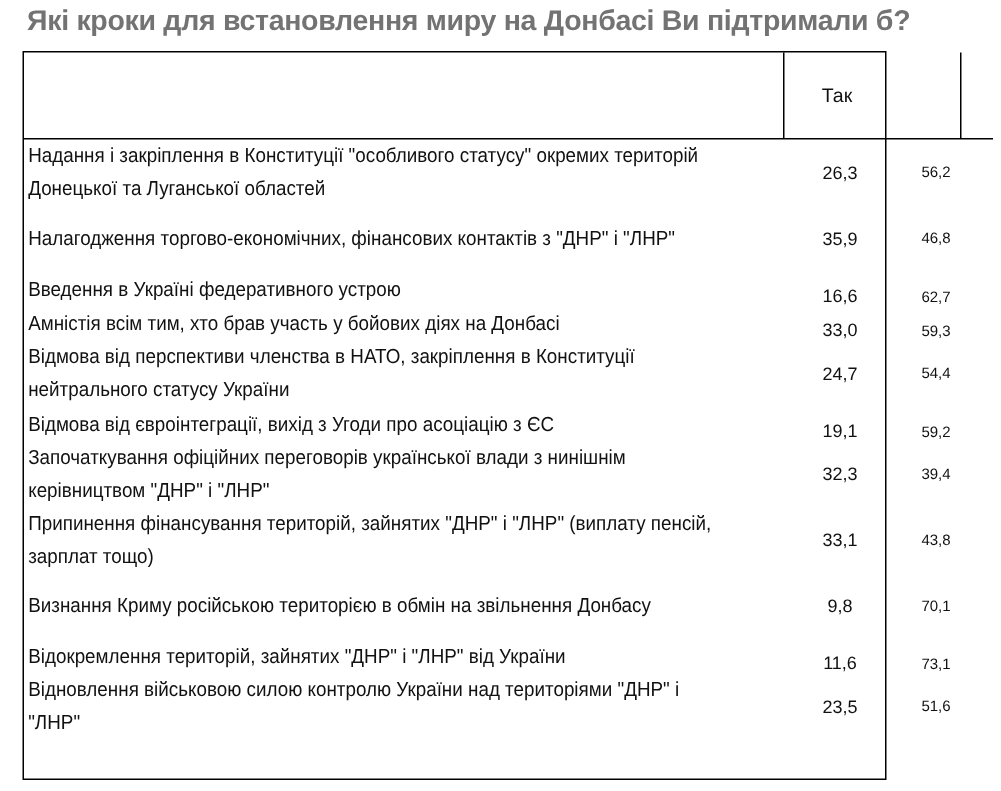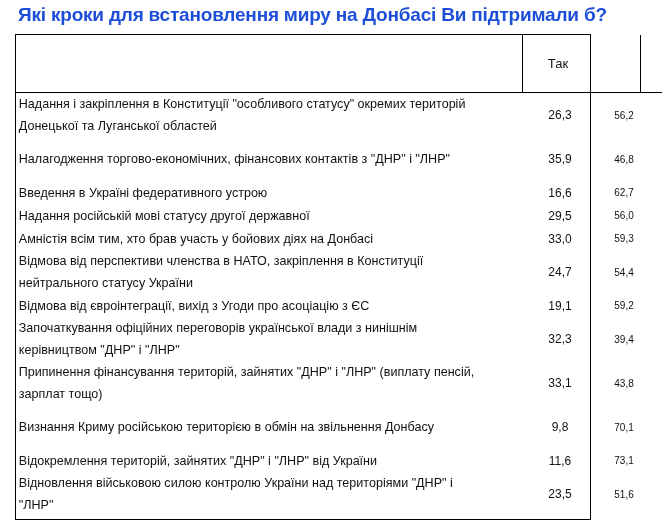--- a/index.html
+++ b/index.html
@@ -1,27 +1,27 @@
 <!DOCTYPE html>
 <html><head>
 <meta charset="utf-8">
 <style>
   html, body { margin: 0; padding: 0; background: #ffffff; }
   body { width: 667px; height: 527px; position: relative; overflow: hidden; font-family: "Liberation Sans", sans-serif; color: #111; }
-  .title { position: absolute; left: 18px; top: 4px; font-size: 19px; font-weight: bold; color: #1d4ed8; letter-spacing: -0.2px; white-space: nowrap; }
+  .title { position: absolute; left: 18px; top: 4px; font-size: 19px; font-weight: bold; color: #737373; letter-spacing: -0.2px; white-space: nowrap; }
   .tbl { position: absolute; left: 15px; top: 34px; width: 576px; height: 486px; border: 1px solid #000; box-sizing: border-box; }
   .head { position: absolute; left: 0; top: 0; width: 646px; height: 57px; border-bottom: 1px solid #000; }
   .head .c1 { position: absolute; left: 506px; top: 0; width: 71px; height: 57px; border-left: 1px solid #000; box-sizing: border-box; display: flex; align-items: center; justify-content: center; font-size: 13px; }
   .head .c2 { position: absolute; left: 577px; top: 0; width: 69px; height: 57px; border-left: 1px solid #000; box-sizing: border-box; display: flex; align-items: center; justify-content: center; font-size: 13px; margin-left: 47px; }
   .rows { position: absolute; left: 0; top: 58px; width: 646px; }
   .row { position: relative; width: 646px; display: flex; align-items: center; }
   .row .lbl { width: 500px; padding-left: 3px; font-size: 13.5px; line-height: 22px; font-family: "Liberation Sans", sans-serif; transform: scaleX(0.93); transform-origin: left center; }
   .row .v1 { position: absolute; left: 514px; width: 60px; text-align: center; font-size: 12px; }
   .row .v2 { position: absolute; left: 578px; width: 60px; text-align: center; font-size: 10px; }
-  .r1 { height: 44px; } .r2 { height: 23px; }
+  .r1 { height: 44px; } .r2 { height: 23px; align-items: flex-end; }
 </style>
 </head>
 <body>
 
 <div class="title">Які кроки для встановлення миру на Донбасі Ви підтримали б?</div>
 
 <div class="tbl">
   <div class="head">
     <div class="c1">Так</div>
     <div class="c2">Ні</div>
@@ -34,25 +34,20 @@
       </div>
     <div class="row r1">
         <div class="lbl">Налагодження торгово-економічних, фінансових контактів з "ДНР" і "ЛНР"</div>
         <div class="v1">35,9</div>
         <div class="v2">46,8</div>
       </div>
     <div class="row r2">
         <div class="lbl">Введення в Україні федеративного устрою</div>
         <div class="v1">16,6</div>
         <div class="v2">62,7</div>
-      </div>
-    <div class="row r2">
-        <div class="lbl">Надання російській мові статусу другої державної</div>
-        <div class="v1">29,5</div>
-        <div class="v2">56,0</div>
       </div>
     <div class="row r2">
         <div class="lbl">Амністія всім тим, хто брав участь у бойових діях на Донбасі</div>
         <div class="v1">33,0</div>
         <div class="v2">59,3</div>
       </div>
     <div class="row r1">
         <div class="lbl">Відмова від перспективи членства в НАТО, закріплення в Конституції нейтрального статусу України</div>
         <div class="v1">24,7</div>
         <div class="v2">54,4</div>

